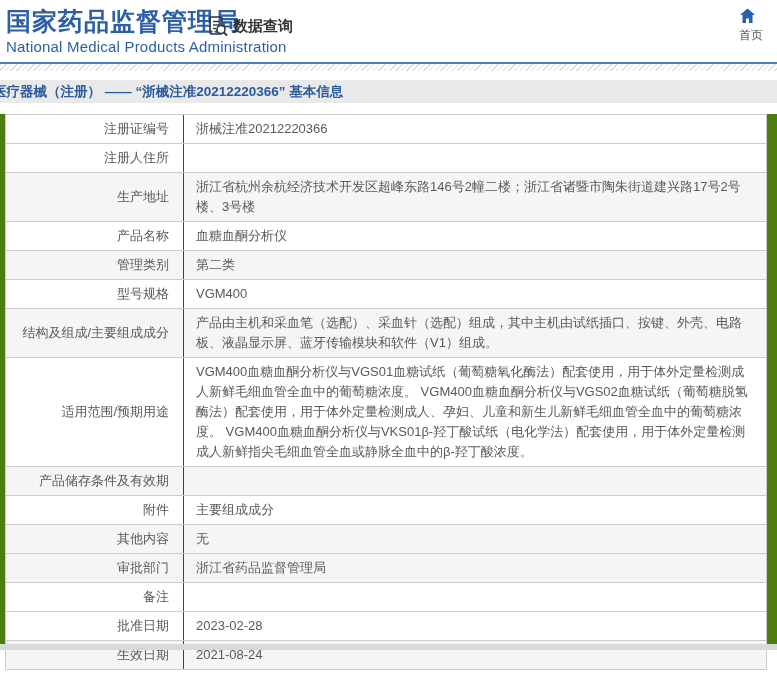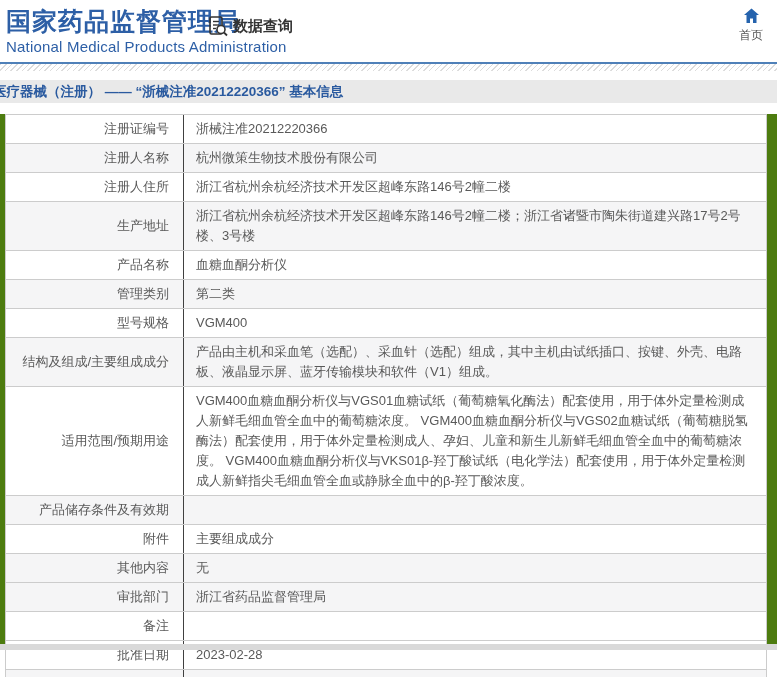--- a/index.html
+++ b/index.html
@@ -9,21 +9,21 @@
 
   
   .site-header { position: relative; height: 62px; background: #fff; }
   .logo { position: absolute; left: 6px; top: 8px; cursor: pointer; }
   .logo-title { font-size: 25px; font-weight: bold; color: #2d5fa6; letter-spacing: 1px; line-height: 1.1; }
   .logo-sub { font-size: 15px; color: #2d5fa6; margin-top: 2px; letter-spacing: .2px; }
   .data-query { position: absolute; left: 207px; top: 15px; display: flex; align-items: center; gap: 4px;
     font-size: 15px; font-weight: bold; color: #333; cursor: pointer; }
   .dq-icon svg { display: block; }
   .top-nav { position: absolute; right: 14px; top: 8px; display: flex; gap: 34px; }
-  .nav-item { display: flex; flex-direction: column; align-items: center; gap: 3px; cursor: pointer; }
+  .nav-item { display: flex; flex-direction: column; align-items: flex-start; gap: 3px; cursor: pointer; }
   .nav-item .nav-label { font-size: 12px; color: #555; }
   .nav-item svg { display: block; }
 
   .blue-line { height: 2px; background: #4f80b8; }
   .hatch { height: 7px; background: repeating-linear-gradient(135deg, #dcdcdc 0 1px, #ffffff 1px 4px); }
   .gap-a { height: 9px; background: #fff; }
 
   
   .breadcrumb-band { height: 23px; background: #e9e9e9; overflow: hidden;
     display: flex; align-items: center; }
@@ -95,38 +95,26 @@
     <div class="row">
       <div class="cell label">
 
         <span class="label-text">注册证编号</span>
       </div>
       <div class="cell value">
           <span class="val-text">浙械注准20212220366</span>
         </div>
     </div>
 
-    <div class="row alt">
-      <div class="cell label">
-
-        <span class="label-text">注册人名称</span>
-      </div>
-      <div class="cell value">
-          <span class="val-text">杭州微策生物技术股份有限公司</span>
-        </div>
-    </div>
 
     <div class="row">
       <div class="cell label">
 
         <span class="label-text">注册人住所</span>
       </div>
-      <div class="cell value">
-          <span class="val-text">浙江省杭州余杭经济技术开发区超峰东路146号2幢二楼</span>
-        </div>
     </div>
 
     <div class="row alt">
       <div class="cell label">
 
         <span class="label-text">生产地址</span>
       </div>
       <div class="cell value">
           <span class="val-text">浙江省杭州余杭经济技术开发区超峰东路146号2幢二楼；浙江省诸暨市陶朱街道建兴路17号2号楼、3号楼</span>
         </div>

